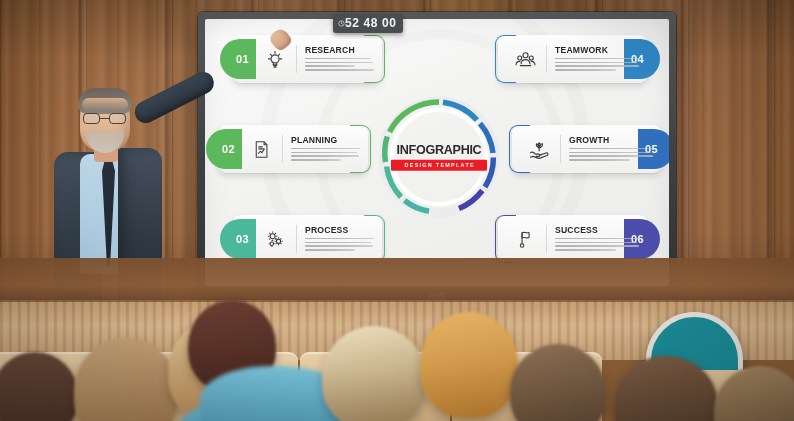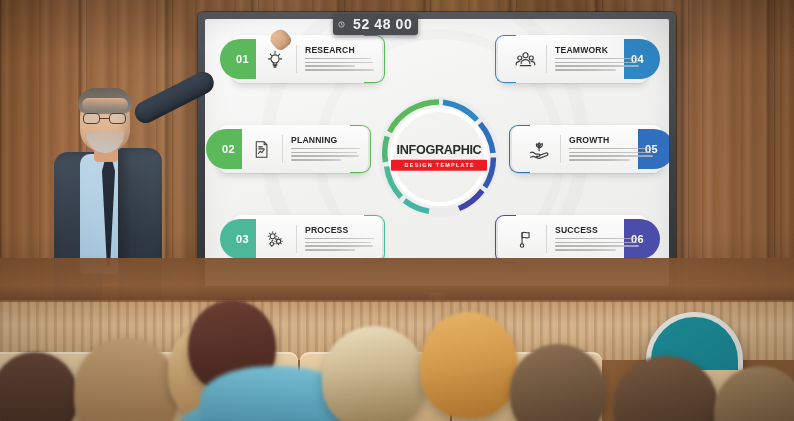--- a/index.html
+++ b/index.html
@@ -86,22 +86,22 @@
     background:linear-gradient(180deg,#9aa0a3,#6e7477);
     opacity:.9;
   }
 
   
   .timer {
     position:absolute; left:333px; top:14px; z-index:9;
     background:#4a4d4f; color:#f2f2f2;
     border-radius:3px;
     padding:2px 6px 3px 5px;
-    display:flex; align-items:center; gap:8px;
-    font-size:14px; font-weight:bold; letter-spacing:.6px;
+    display:flex; align-items:center; gap:0;
+    font-size:12px; font-weight:bold; letter-spacing:.6px;
     box-shadow:0 2px 5px rgba(0,0,0,.4);
   }
   .timer svg { display:block; }
 
   
   .wm { position:absolute; border-radius:50%; border:14px solid rgba(0,0,0,.018); }
   .wm1 { left:55px; top:-40px; width:330px; height:330px; }
   .wm2 { left:110px; top:10px; width:250px; height:250px; border-width:10px; }
 
   

